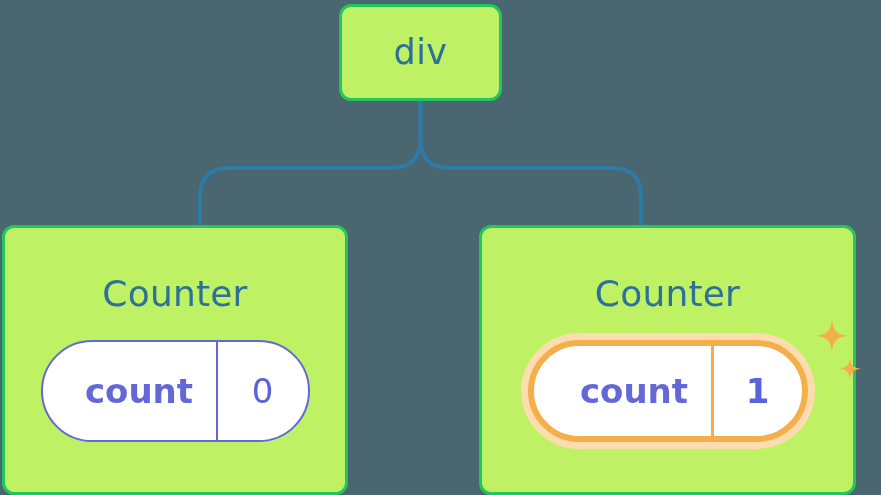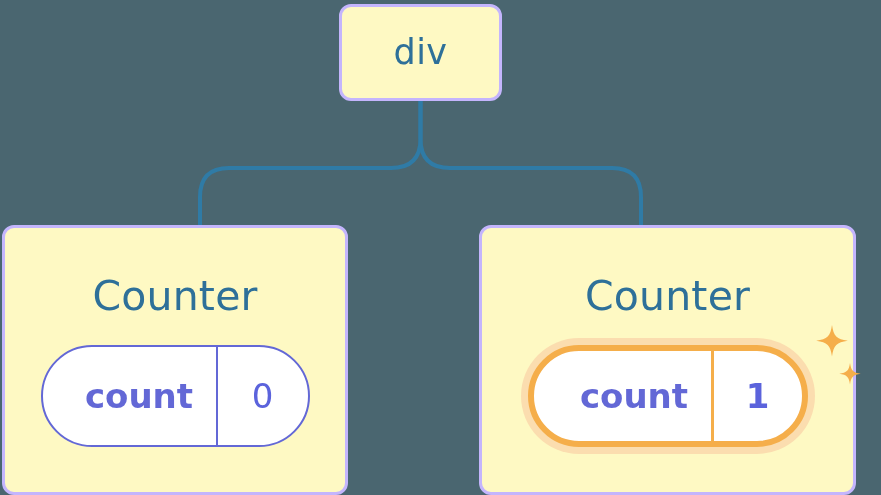--- a/index.html
+++ b/index.html
@@ -23,22 +23,22 @@
     position: absolute;
     left: 0;
     top: 0;
     width: 881px;
     height: 495px;
     pointer-events: none;
   }
   
   .node {
     position: absolute;
-    background: #fef9c3;
-    border: 3px solid #c4b5fd;
+    background: #bef264;
+    border: 3px solid #22c55e;
     border-radius: 12px;
     box-sizing: border-box;
   }
   
   #node-root {
     left: 339px;
     top: 4px;
     width: 163px;
     height: 97px;
     display: flex;
@@ -66,21 +66,21 @@
     height: 270px;
   }
   #node-right {
     left: 479px;
     top: 225px;
     width: 377px;
     height: 270px;
   }
   .child-title {
     color: #2e7099;
-    font-size: 41px;
+    font-size: 36px;
     font-weight: 400;
     line-height: 1;
     letter-spacing: 0.2px;
     margin-bottom: 28px;
   }
   
   .pill-wrap {
     position: relative;
     display: inline-block;
   }

